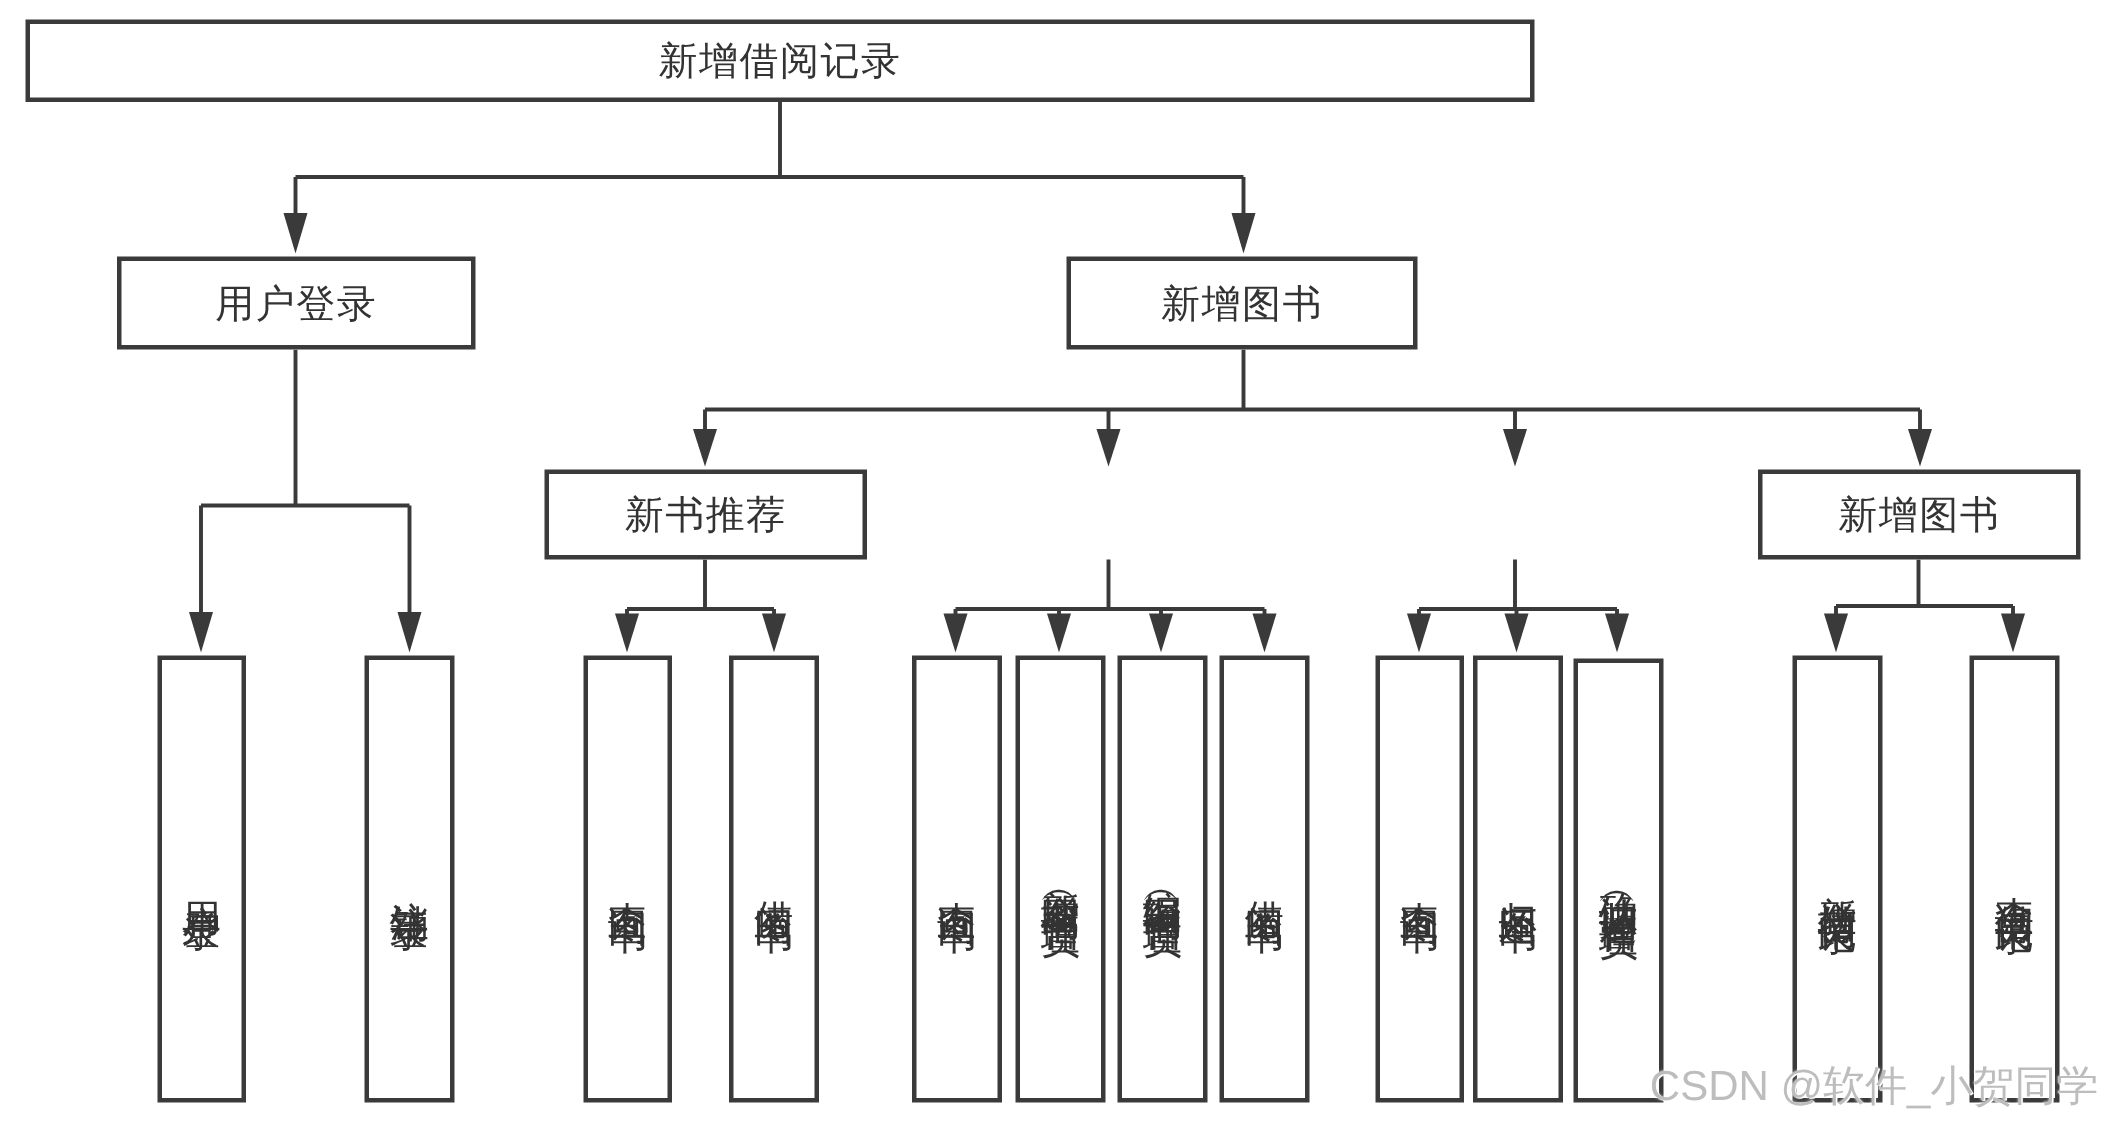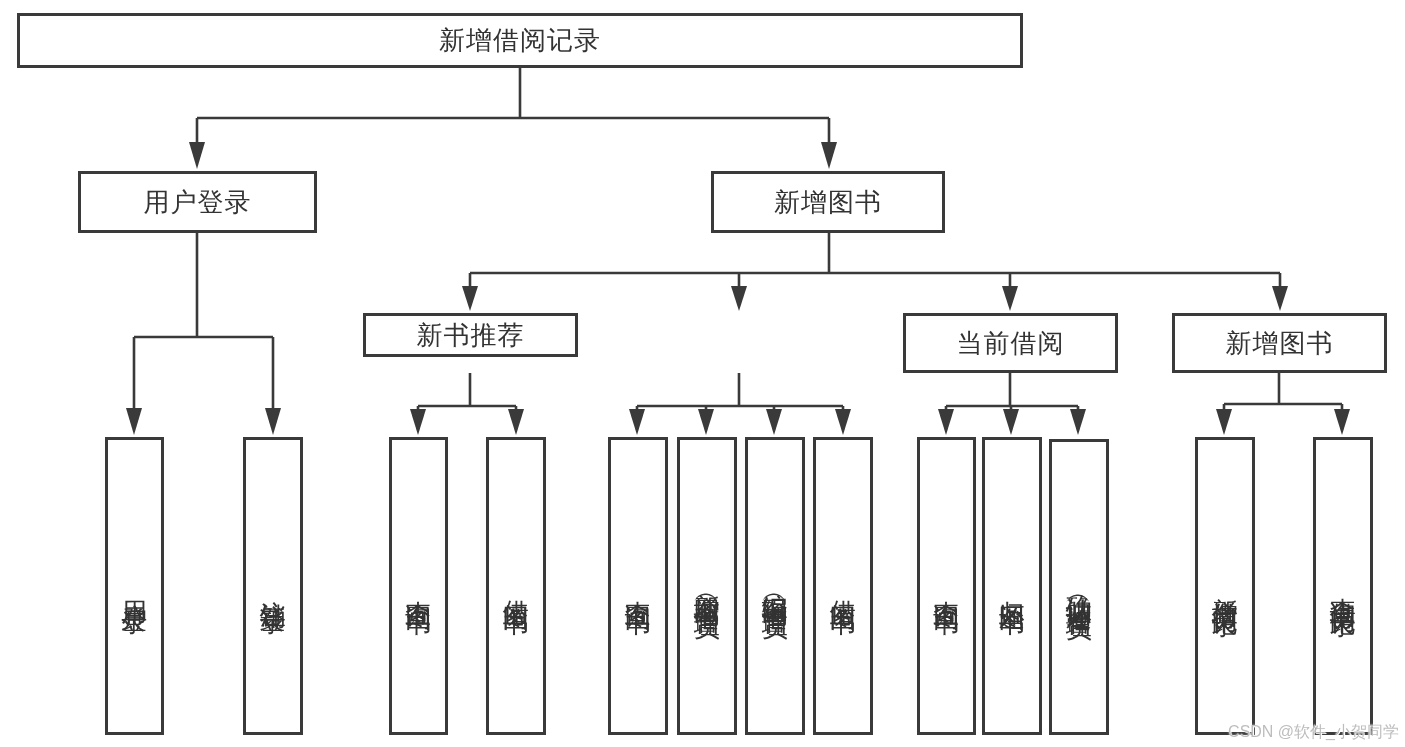--- a/index.html
+++ b/index.html
@@ -53,21 +53,21 @@
     text-orientation:mixed;
     font-size:26px;
     letter-spacing:3px;
     line-height:1.1;
     white-space:nowrap;
   }
   .watermark{
     position:absolute;
     right:6px;
     bottom:4px;
-    font-size:16px;
+    font-size:28px;
     color:var(--watermark);
     text-shadow:0 0 2px #ffffff,1px 1px 0 #ffffff;
     white-space:nowrap;
     pointer-events:none;
   }
 </style>
 </head>
 <body>
 
 <div class="stage">
@@ -112,25 +112,22 @@
     <span class="lbl">新增借阅记录</span>
   </div>
 
   <div class="box hbox" style="left:78px;top:171px;width:239px;height:62px">
     <span class="lbl">用户登录</span>
   </div>
   <div class="box hbox" style="left:711px;top:171px;width:234px;height:62px">
     <span class="lbl">新增图书</span>
   </div>
 
-  <div class="box hbox" style="left:363px;top:313px;width:215px;height:44px">
+  <div class="box hbox" style="left:363px;top:313px;width:215px;height:60px">
     <span class="lbl">新书推荐</span>
-  </div>
-  <div class="box hbox" style="left:903px;top:313px;width:215px;height:60px">
-    <span class="lbl">当前借阅</span>
   </div>
   <div class="box hbox" style="left:1172px;top:313px;width:215px;height:60px">
     <span class="lbl">新增图书</span>
   </div>
 
   <div class="box vbox" style="left:105px;top:437px;width:59px;height:298px">
     <span class="lbl">用户登录</span>
   </div>
   <div class="box vbox" style="left:243px;top:437px;width:60px;height:298px">
     <span class="lbl">注销登录</span>

